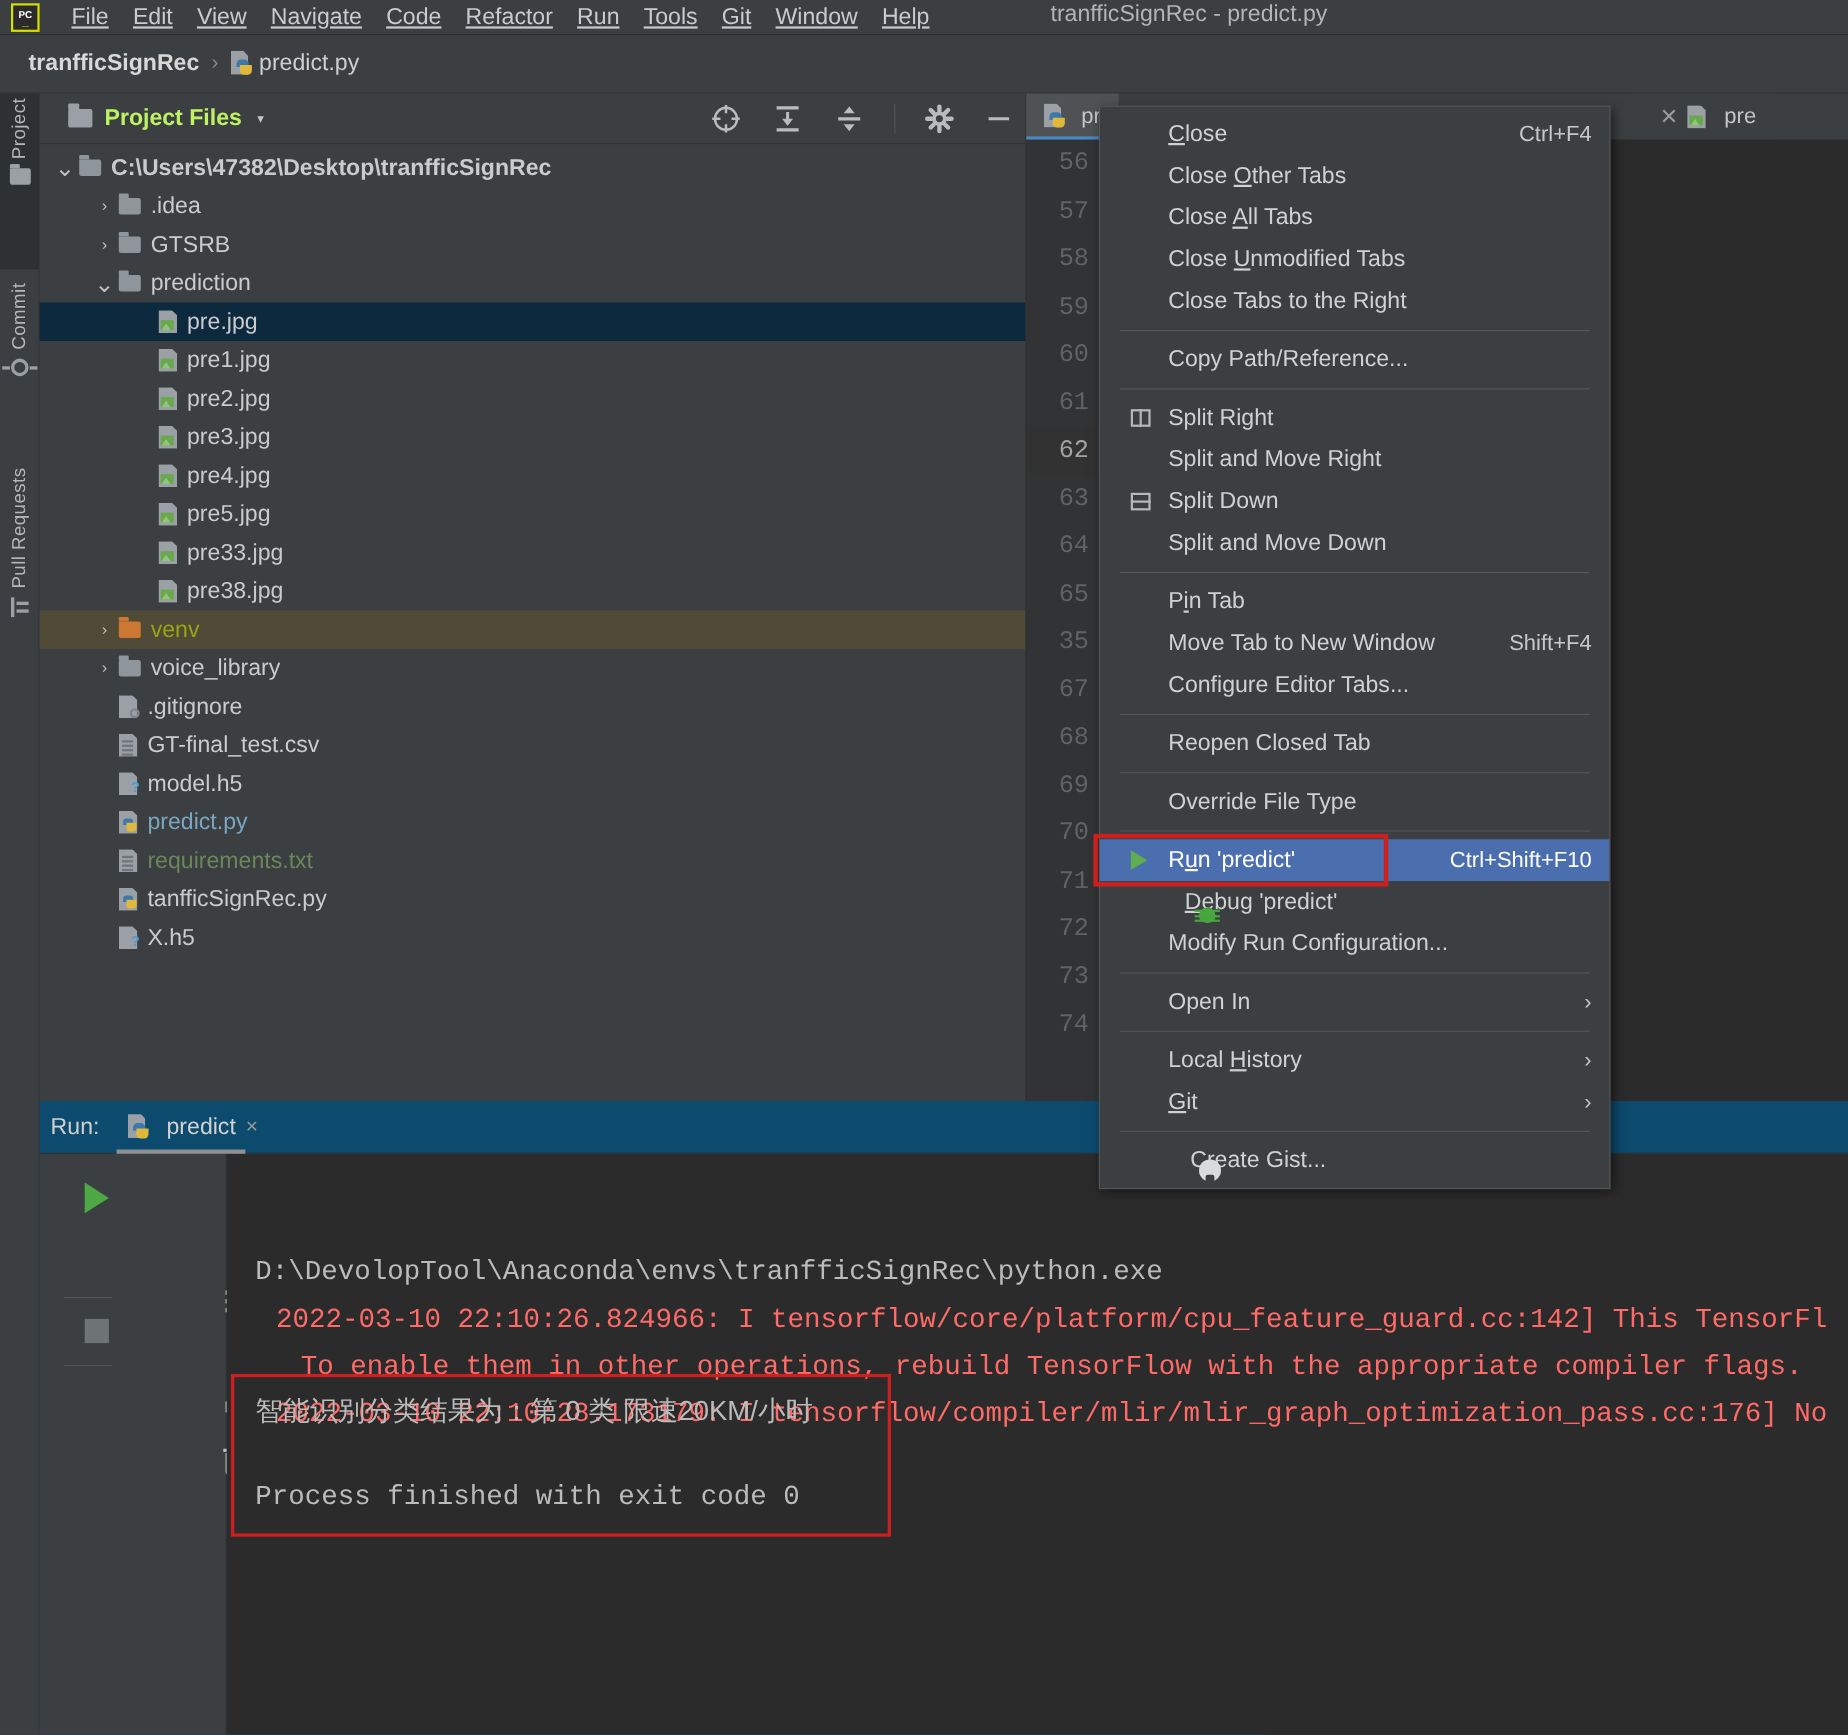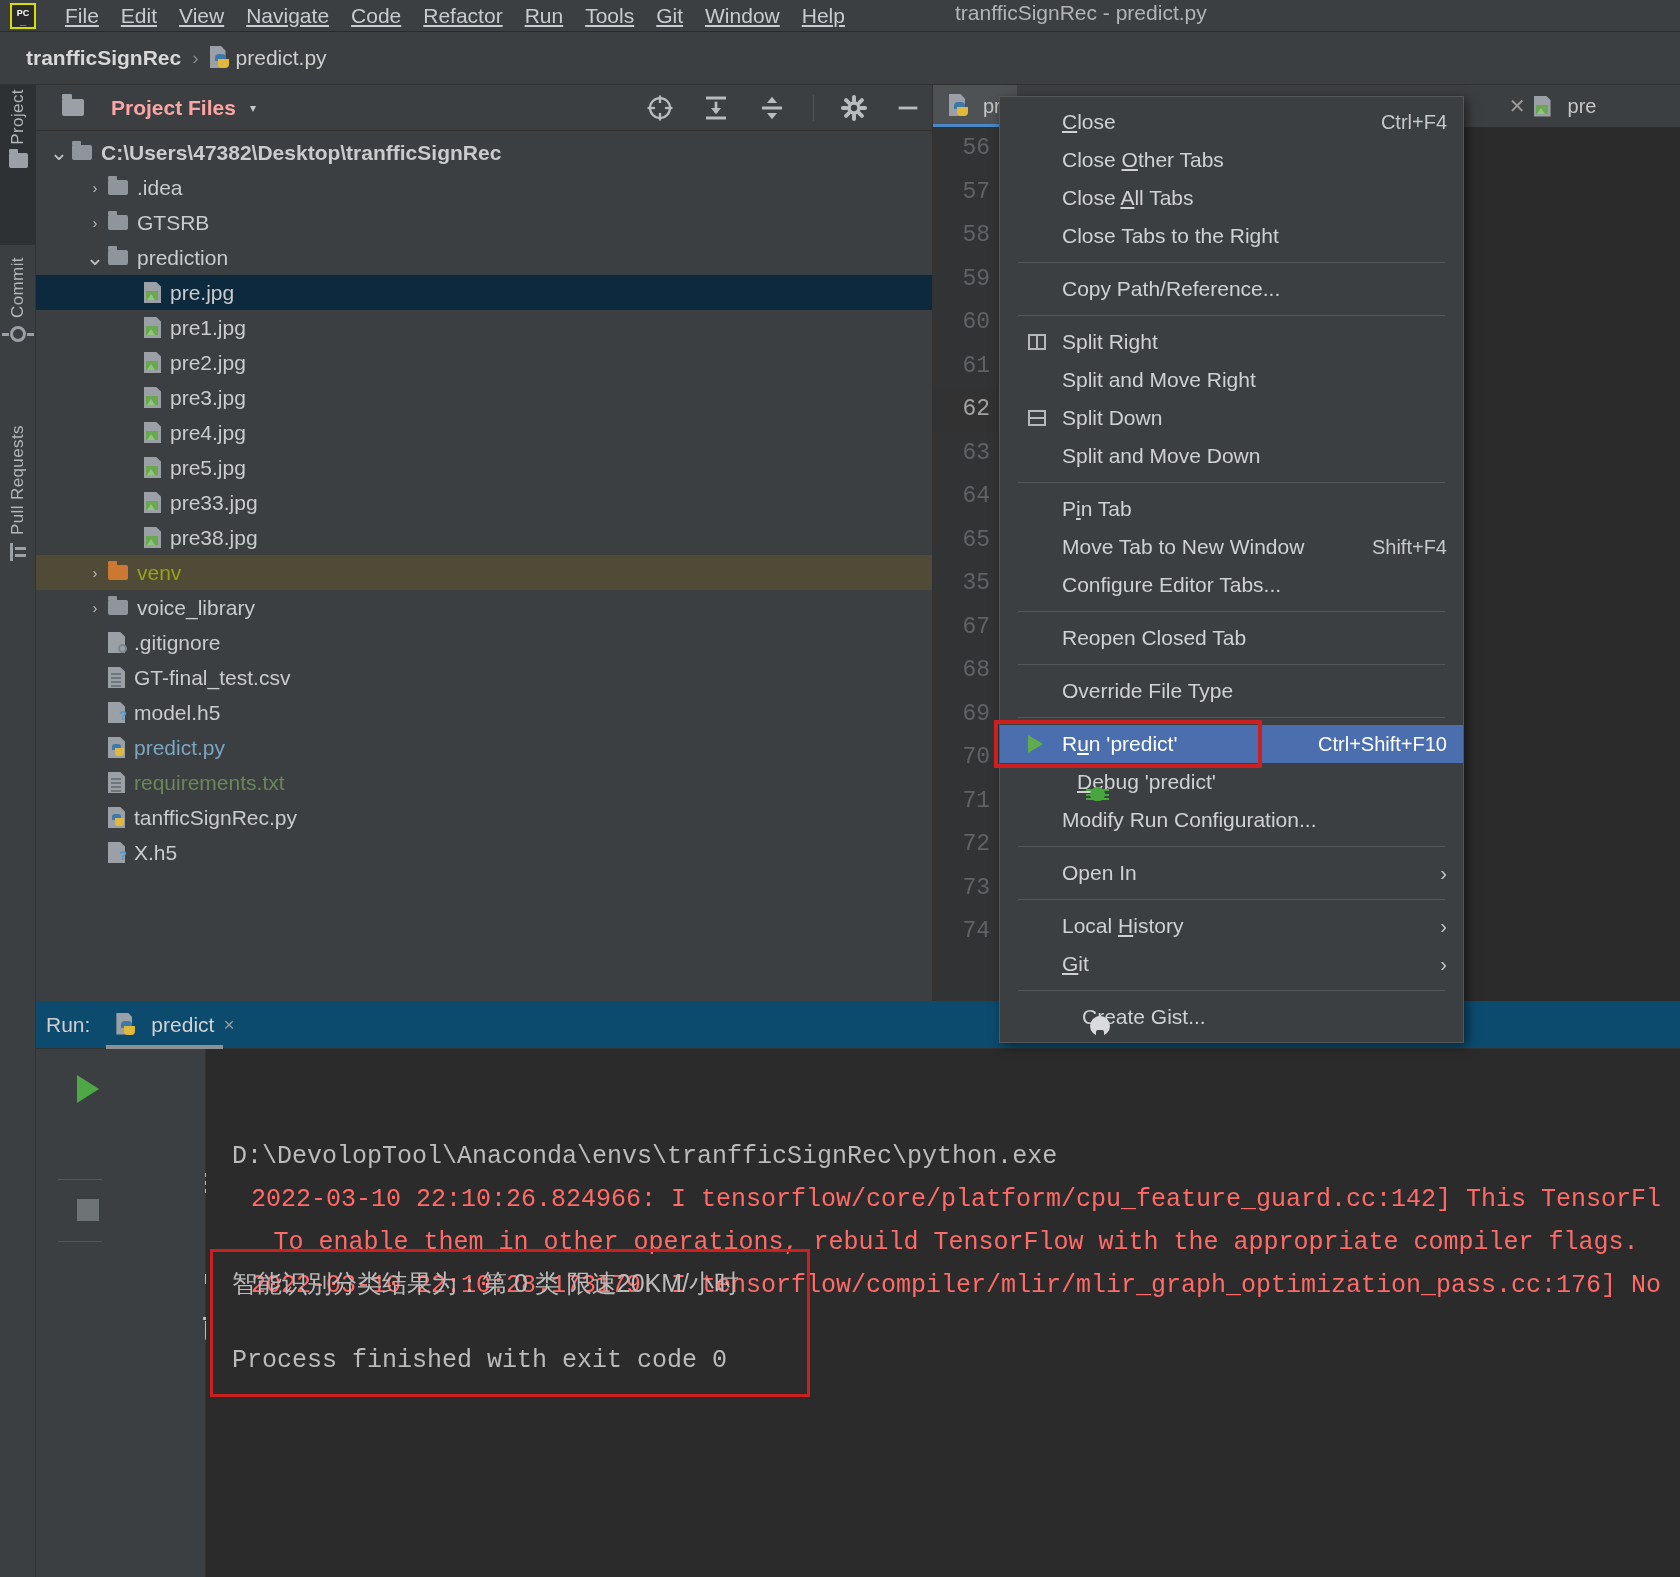--- a/index.html
+++ b/index.html
@@ -95,21 +95,21 @@
   .pp-header {
     height: 46px; display: flex; align-items: center; position: relative;
     border-bottom: 1px solid #323232;
   }
   .pp-title-folder {
     width: 22px; height: 17px; background: #9aa0a6; border-radius:1px 2px 2px 2px;
     position: relative; margin-left: 26px;
   }
   .pp-title-folder::before { content:""; position:absolute; left:0; top:-5px; width:10px; height:5px;
     background:#9aa0a6; border-radius:1px 1px 0 0; }
-  .pp-title { margin-left: 27px; font-size: 21px; color: #fca5a5; font-weight: bold; }
+  .pp-title { margin-left: 11px; font-size: 21px; color: #bef264; font-weight: bold; }
   .pp-caret { margin-left: 14px; color:#c6c6c6; font-size: 12px; }
   .pp-tools { position:absolute; right: 10px; top: 0; height:46px; display:flex; align-items:center; gap: 26px;}
   .divider-v { width:1px; height:26px; background:#555; }
 
   .tree { padding-top: 4px; font-size: 21px; }
   .row {
     height: 35px; display: flex; align-items: center; padding-left: 0;
     white-space: nowrap; color: #c9cbcd;
   }
   .row.selected { background: #0d293e; }
@@ -560,20 +560,23 @@
         <span><u>C</u>lose</span>
         <span class="ctx-shortcut">Ctrl+F4</span>
       </div>
       <div class="ctxrow">
         <span>Close <u>O</u>ther Tabs</span>
       </div>
       <div class="ctxrow">
         <span>Close <u>A</u>ll Tabs</span>
       </div>
       <div class="ctxrow">
+        <span>Close <u>U</u>nmodified Tabs</span>
+      </div>
+      <div class="ctxrow">
         <span>Close Tabs to the Right</span>
       </div>
       <div class="ctxsep"></div>
       <div class="ctxrow">
         <span>Copy Path/Reference...</span>
       </div>
       <div class="ctxsep"></div>
       <div class="ctxrow">
         <span class="ctx-ic ico-splitright"></span>
         <span>Split Right</span>

